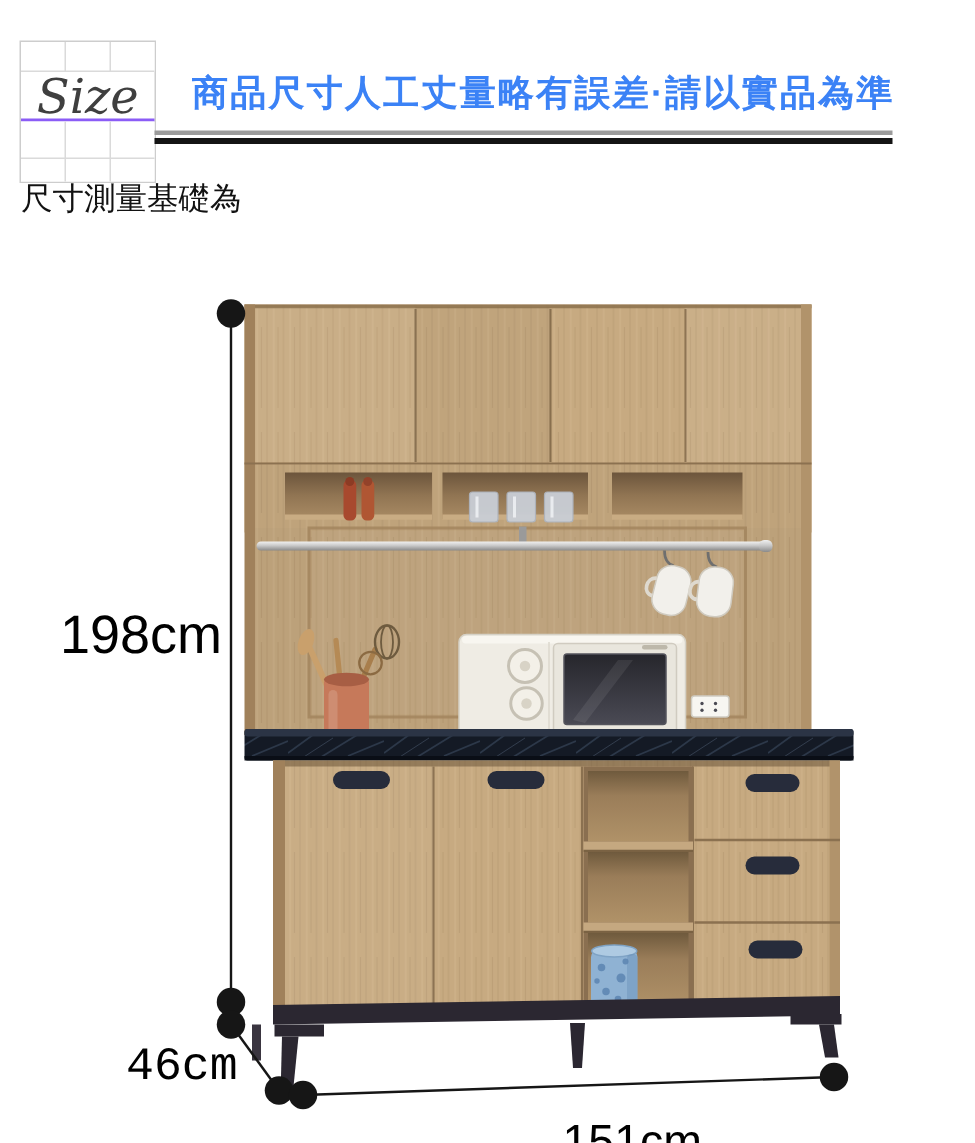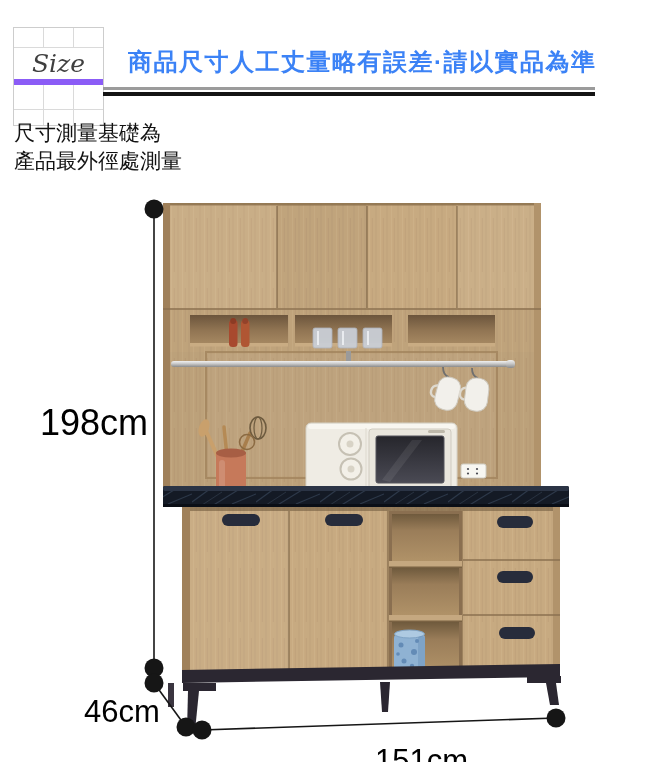--- a/index.html
+++ b/index.html
@@ -11,40 +11,40 @@
   .size-grid {
     position:absolute; left:13px; top:27px; width:89px;
     border:1px solid #cdcdcd; background:#fff;
   }
   .sg-row { display:flex; }
   .sg-row.r1 { height:20px; } .sg-row.r3 { height:25px; } .sg-row.r4 { height:15px; }
   .sg-cell { flex:1; border-right:1px solid #dadada; border-bottom:1px solid #dadada; background:#fff; }
   .sg-cell:last-child { border-right:none; }
   .sg-row.r4 .sg-cell { border-bottom:none; }
   .sg-merged {
-    height:31px; border-bottom:6px solid #8b5cf6;
+    height:31px; border-bottom:2px solid #8b5cf6;
     display:flex; align-items:center; justify-content:center;
     font-family:"DejaVu Serif","Liberation Serif",serif; font-style:italic;
-    font-size:25px; color:#3f3f3f;
+    font-size:32px; color:#3f3f3f;
   }
   .notice {
     position:absolute; left:128px; top:46px; font-size:24px; font-weight:bold;
     color:#3b82f6; letter-spacing:1.5px; white-space:nowrap;
   }
   .sep { position:absolute; left:103px; top:87px; width:492px; }
   .sep-gray  { height:3px; background:#9b9b9b; }
   .sep-black { height:4px; background:#141414; margin-top:2px; }
   .note {
     position:absolute; left:14px; top:119px; font-size:21px; font-weight:normal;
     color:#121212; line-height:28px; white-space:nowrap;
   }
   
   .dim { position:absolute; color:#000000; white-space:nowrap; }
   .dim-height { left:40px;  top:402px; font-size:36px; }
-  .dim-depth  { left:84px;  top:694px; font-size:31px; }
+  .dim-depth  { left:84px;  top:694px; font-size:31px;font-family:Liberation Mono, monospace; }
   .dim-width  { left:375px; top:743px; font-size:31px; }
   .scene { position:absolute; left:0; top:0; }
 </style>
 </head>
 <body>
 
 <div class="size-grid">
   <div class="sg-row r1">
     <div class="sg-cell"></div>
       <div class="sg-cell"></div>
@@ -65,21 +65,20 @@
 
 <div class="notice">商品尺寸人工丈量略有誤差·請以實品為準</div>
 
 <div class="sep">
   <div class="sep-gray"></div>
   <div class="sep-black"></div>
 </div>
 
 <div class="note">
   <div>尺寸測量基礎為</div>
-  <div>產品最外徑處測量</div>
 </div>
 
 <div class="dim dim-height">198cm</div>
 <div class="dim dim-depth">46cm</div>
 <div class="dim dim-width">151cm</div>
 
 <svg class="scene" width="650" height="762" viewBox="0 0 650 762">
   <defs>
     <pattern id="grain" patternUnits="userSpaceOnUse" width="11" height="70">
       <rect width="11" height="70" fill="#C7AA81"></rect>

